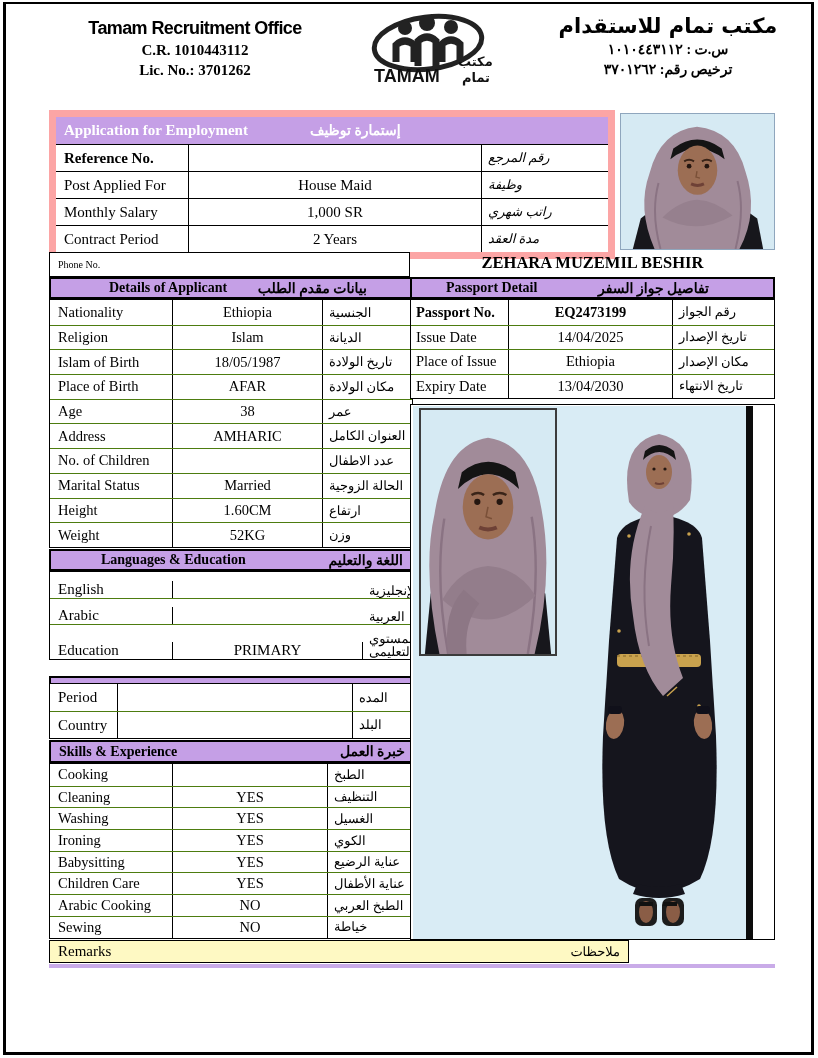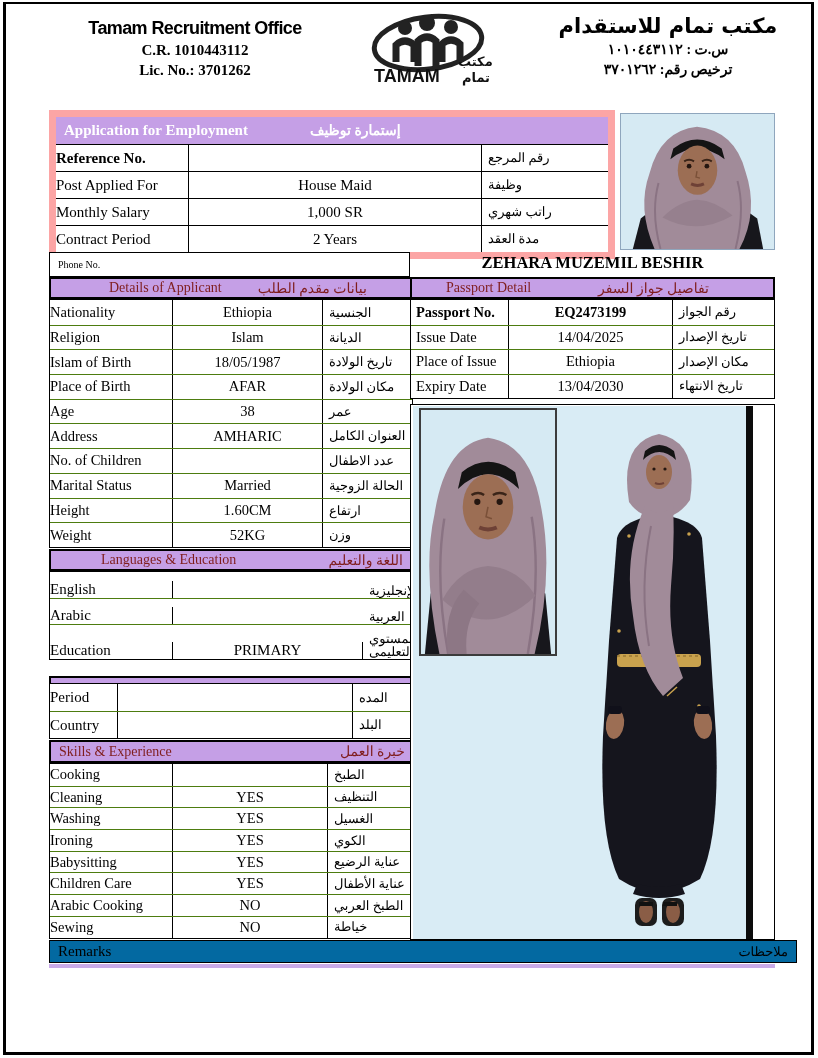--- a/index.html
+++ b/index.html
@@ -12,38 +12,38 @@
   .hdr-en{position:absolute;left:55px;top:18px;width:280px;text-align:center;}
   .hdr-en .t1{font-family:"Liberation Sans",sans-serif;font-weight:bold;font-size:18px;letter-spacing:-0.6px;}
   .hdr-en .t2,.hdr-en .t3{font-weight:bold;font-size:15px;margin-top:3px;}
   .logo{position:absolute;left:366px;top:12px;width:140px;height:76px;}
   .hdr-ar{position:absolute;left:540px;top:14px;width:256px;text-align:center;direction:rtl;}
   .hdr-ar .a1{font-size:21px;font-weight:bold;font-family:"DejaVu Sans",sans-serif;}
   .hdr-ar .a2,.hdr-ar .a3{font-size:14px;font-weight:bold;margin-top:3px;}
 
   
   .abs{position:absolute;}
-  .ptitle{background:#c59fe6;color:#7f1d1d;font-weight:normal;display:flex;align-items:center;
+  .ptitle{background:#c59fe6;color:#000000;font-weight:bold;display:flex;align-items:center;
     justify-content:space-between;border:2px solid #000;font-size:14px;}
   .tr{display:flex;align-items:stretch;}
   .td{display:flex;align-items:center;font-size:14.5px;overflow:hidden;}
-  .lbl{border-right:1px solid #000;}
+  .lbl{padding-left:8px;border-right:1px solid #000;}
   .val{justify-content:center;border-right:1px solid #000;}
   .ar{padding-left:6px;font-size:13px;line-height:1.05;}
   .b{font-weight:bold;}
 
   
   .tableA{left:49px;top:110px;width:566px;border:7px solid #fca5a5;}
   .tableA .thead{height:27px;background:#c59fe6;color:#fff;display:flex;align-items:center;font-size:15px;font-weight:bold;}
   .tableA .thead .en{padding-left:8px;}
   .tableA .thead .arb{margin-left:62px;font-size:14px;}
   .tableA .tr{height:27px;border-top:1.5px solid #000;}
   .tableA .lbl{width:133px;font-size:15px;}
   .tableA .val{width:293px;font-size:15px;}
-  .tableA .ar{flex:1;}
+  .tableA .ar{flex:1;font-style:italic;}
 
   
   .portrait{left:620px;top:113px;width:155px;height:137px;border:1px solid #8fa6bd;}
   .portrait svg{display:block;width:100%;height:100%;}
 
   
   .phone-l{left:49px;top:252px;width:153px;height:25px;border:1.5px solid #000;display:flex;align-items:center;padding-left:8px;font-size:10px;background:#fff;}
   .phone-v{left:200px;top:252px;width:210px;height:25px;border:1.5px solid #000;border-left:none;background:#fff;}
   .name-cell{left:410px;top:250px;width:365px;height:26px;display:flex;align-items:center;justify-content:center;font-weight:bold;font-size:16.5px;}
 
@@ -95,22 +95,22 @@
   
   .photo-region{left:410px;top:404px;width:365px;height:536px;border:1px solid #000;background:#fff;}
   .photo-blue{position:absolute;left:2px;top:1px;width:333px;height:533px;background:#d9ecf5;}
   .black-strip{position:absolute;left:335px;top:1px;width:7px;height:533px;background:#0c0c0c;}
   .face-photo{position:absolute;left:8px;top:3px;width:138px;height:248px;border:2px solid #3c3c3c;background:#d4e8f2;}
   .face-photo svg{display:block;width:100%;height:100%;}
   .fullbody{position:absolute;left:148px;top:1px;width:186px;height:531px;}
   .fullbody svg{display:block;width:100%;height:100%;}
 
   
-  .remarks{left:49px;top:940px;width:748px;height:23px;border:1.5px solid #000;display:flex;align-items:center;
-    justify-content:space-between;padding:0 8px;font-size:15px;background:#0369a1;}
+  .remarks{left:49px;top:940px;width:580px;height:23px;border:1.5px solid #000;display:flex;align-items:center;
+    justify-content:space-between;padding:0 8px;font-size:15px;background:#fef9c3;}
   .remarks .ar-t{font-size:13px;}
   .pbar{left:49px;top:964px;width:726px;height:4px;background:#c9abe8;}
 </style>
 </head>
 <body>
 
 <div class="page">
   <div class="frame"></div>
 
   <div class="hdr-en">

